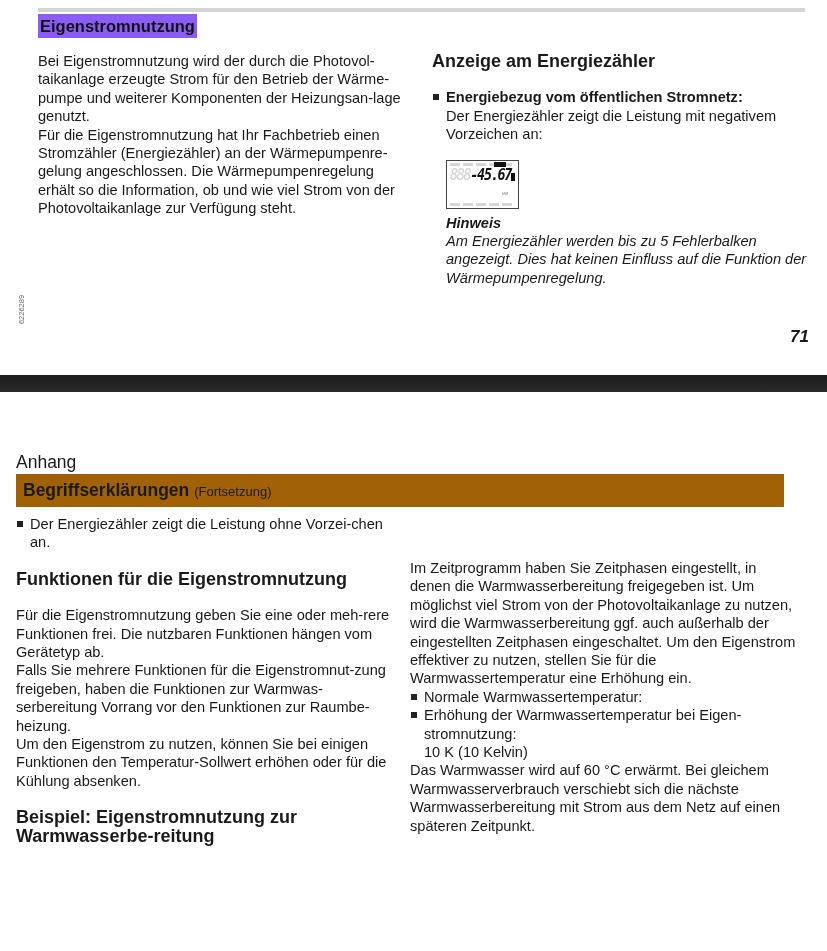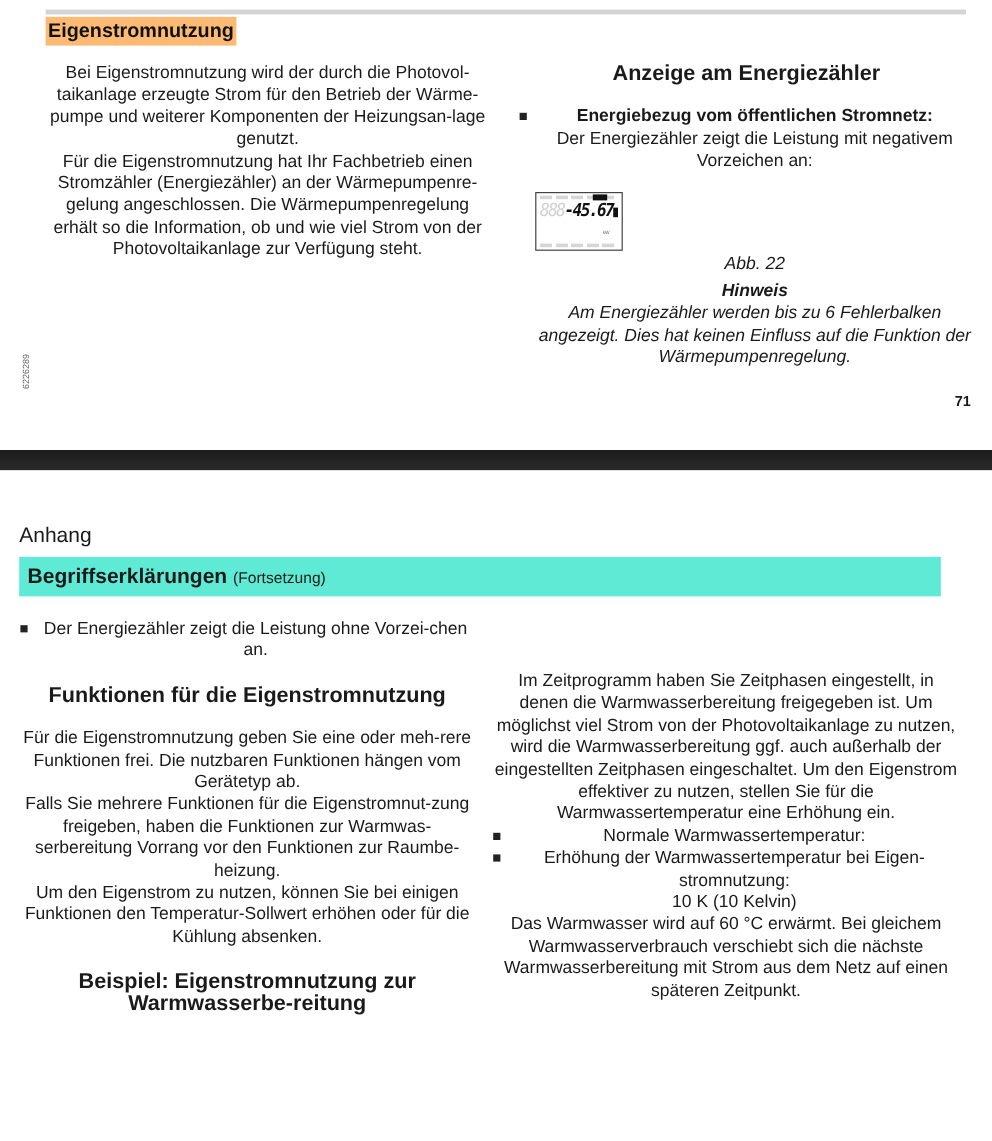--- a/index.html
+++ b/index.html
@@ -9,23 +9,23 @@
   .page { position: absolute; left: 0; width: 827px; background: #fff; }
   .page-top { top: 0; height: 375px; }
   .page-bottom { top: 392px; height: 559px; }
 
   .page-gap { position: absolute; left: 0; top: 375px; width: 827px; height: 17px;
     background: linear-gradient(#1c1c1c, #2a2a2a); }
 
   .top-rule { position: absolute; left: 38px; top: 8px; width: 767px; height: 4px; background: #d4d4d4; }
 
   .section-title { position: absolute; left: 38px; top: 14px; height: 24px; padding: 0 2px;
-    background: #fdba74; font-weight: bold; font-size: 16.5px; line-height: 24px; color: #111; }
+    background: #8b5cf6; font-weight: bold; font-size: 16.5px; line-height: 24px; color: #111; }
 
-  .col { position: absolute; font-size: 14.6px; line-height: 18.4px; color: #1a1a1a; text-align: center; }
+  .col { position: absolute; font-size: 14.6px; line-height: 18.4px; color: #1a1a1a; }
   .col p { margin: 0; }
 
   .top-left { left: 38px; top: 52px; width: 370px; }
   .top-right { left: 432px; top: 52px; width: 380px; }
 
   .subhead { font-weight: bold; font-size: 18px; line-height: 18.4px; }
 
   .bullet { position: relative; padding-left: 14px; }
   .bullet::before { content: ""; position: absolute; left: 1px; top: 6px; width: 6px; height: 6px; background: #222; }
   .bullet .b-title { font-weight: bold; }
@@ -42,24 +42,24 @@
   .lcd .val { color: #111; font-weight: bold; font-style: italic; }
   .lcd .side { position: absolute; right: 3px; top: 12px; width: 4px; height: 8px; background: #111; }
   .lcd .unit { position: absolute; right: 10px; bottom: 4px; font-size: 4px; color: #666; }
 
   .caption { font-style: italic; }
   .note-title { font-weight: bold; font-style: italic; margin-top: 5px; }
   .note-text { font-style: italic; }
 
   .doc-id { position: absolute; left: 7px; top: 305px; font-size: 7.5px; color: #666;
     transform: rotate(-90deg); transform-origin: center; white-space: nowrap; }
-  .page-num { position: absolute; right: 18px; top: 327px; font-size: 12px; font-weight: bold; color: #1a1a1a; }
+  .page-num { position: absolute; right: 18px; top: 327px; font-size: 17px; font-weight: bold; color: #1a1a1a; font-style: italic; }
 
-  .anhang { position: absolute; left: 16px; top: 436px; font-size: 17.5px; line-height: 20px; color: #1a1a1a; }
-  .band { position: absolute; left: 16px; top: 464px; width: 768px; height: 33px; background: #5eead4; padding-left: 11px; }
+  .anhang { position: absolute; left: 16px; top: 452px; font-size: 17.5px; line-height: 20px; color: #1a1a1a; }
+  .band { position: absolute; left: 16px; top: 474px; width: 768px; height: 33px; background: #a16207; padding-left: 11px; }
   .band-title { position: absolute; left: 7px; top: 6px; font-size: 17.5px; line-height: 21px; font-weight: bold; color: #1a1a1a; }
   .band-sub { font-weight: normal; font-size: 13px; }
 
   .bot-left { left: 16px; top: 515px; width: 380px; }
   .bot-right { left: 410px; top: 515px; width: 390px; margin-top: 44px; }
   .gap-lg { height: 18px; }
   .gap-md { height: 18px; }
 </style>
 </head>
 <body>
@@ -80,23 +80,22 @@
       <div class="b-title">Energiebezug vom öffentlichen Stromnetz:</div>
       <div>Der Energiezähler zeigt die Leistung mit negativem Vorzeichen an:</div>
       <div class="lcd">
         <div class="seg-top"></div>
         <div class="seg-mark"></div>
         <div class="digits"><span class="ghost">888</span><span class="val">-45.67</span></div>
         <div class="side"></div>
         <div class="unit">kW</div>
         <div class="seg-bot"></div>
       </div>
-      <div class="caption">Abb. 22</div>
       <div class="note-title">Hinweis</div>
-      <div class="note-text">Am Energiezähler werden bis zu 6 Fehlerbalken angezeigt. Dies hat keinen Einfluss auf die Funktion der Wärmepumpenregelung.</div>
+      <div class="note-text">Am Energiezähler werden bis zu 5 Fehlerbalken angezeigt. Dies hat keinen Einfluss auf die Funktion der Wärmepumpenregelung.</div>
     </div>
   </div>
 
   <div class="doc-id">6226289</div>
   <div class="page-num">71</div>
 </div>
 
 <div class="page-gap"></div>
 
 <div class="page page-bottom"></div>

